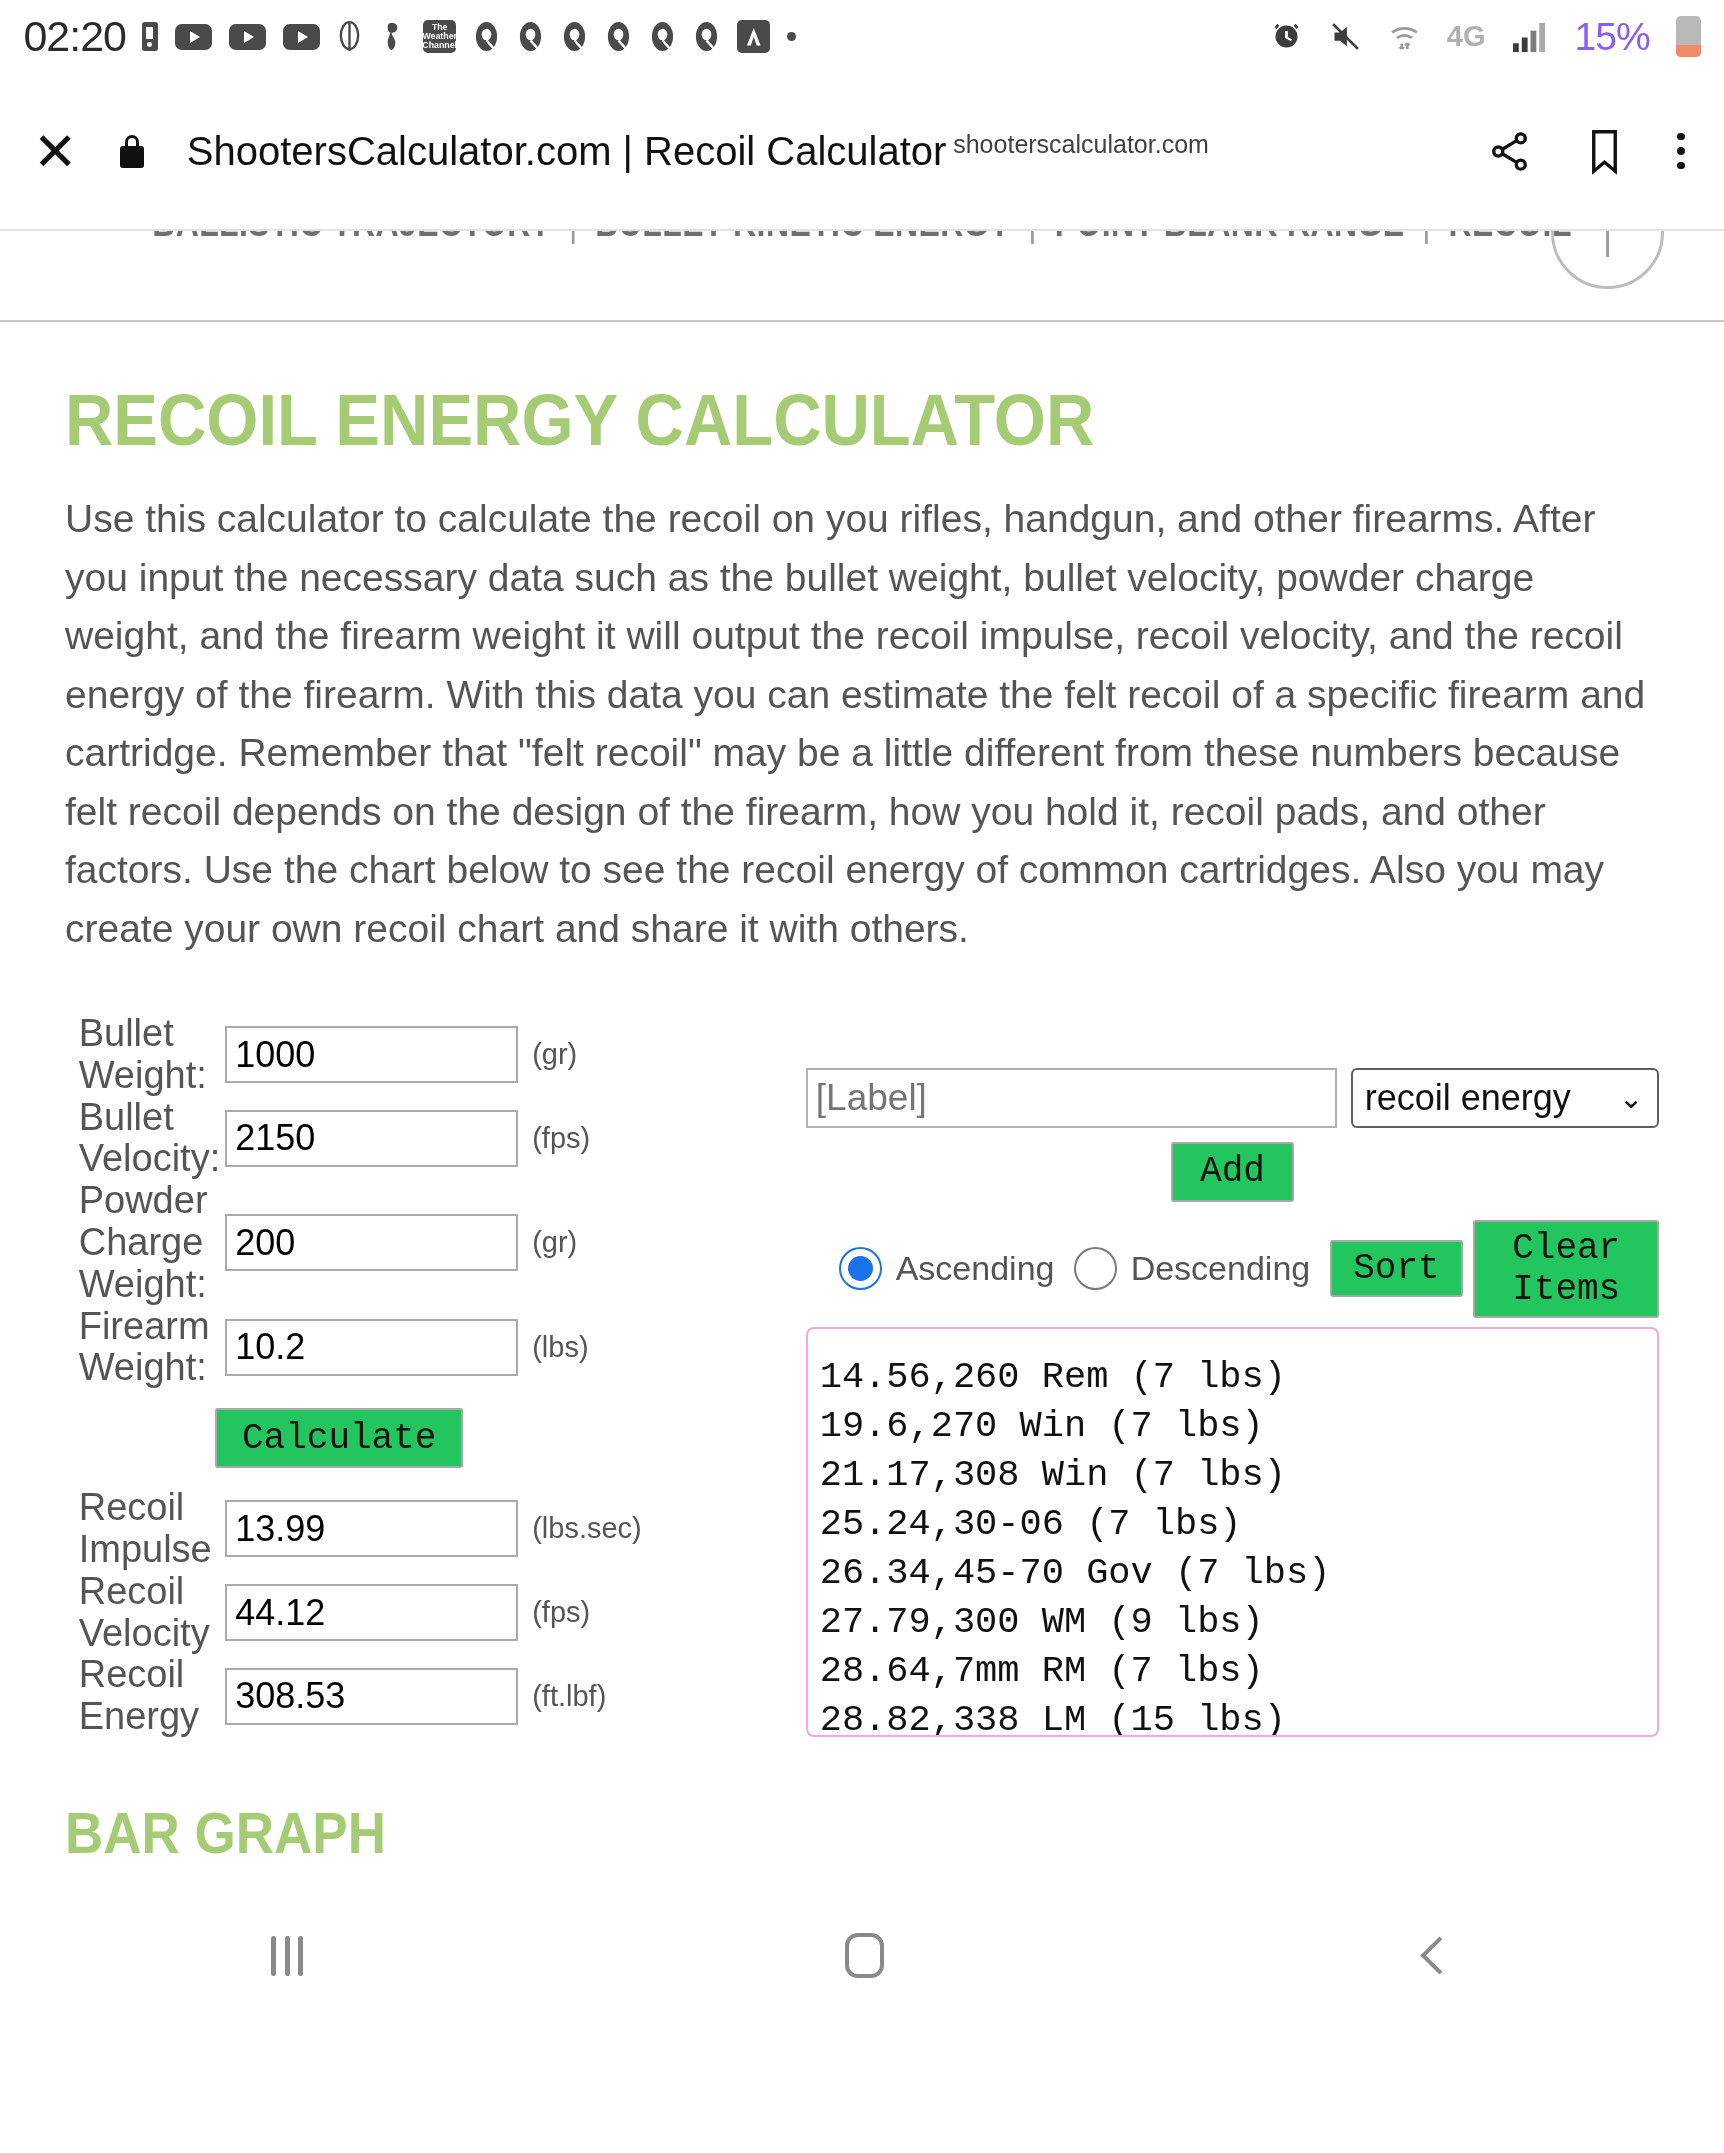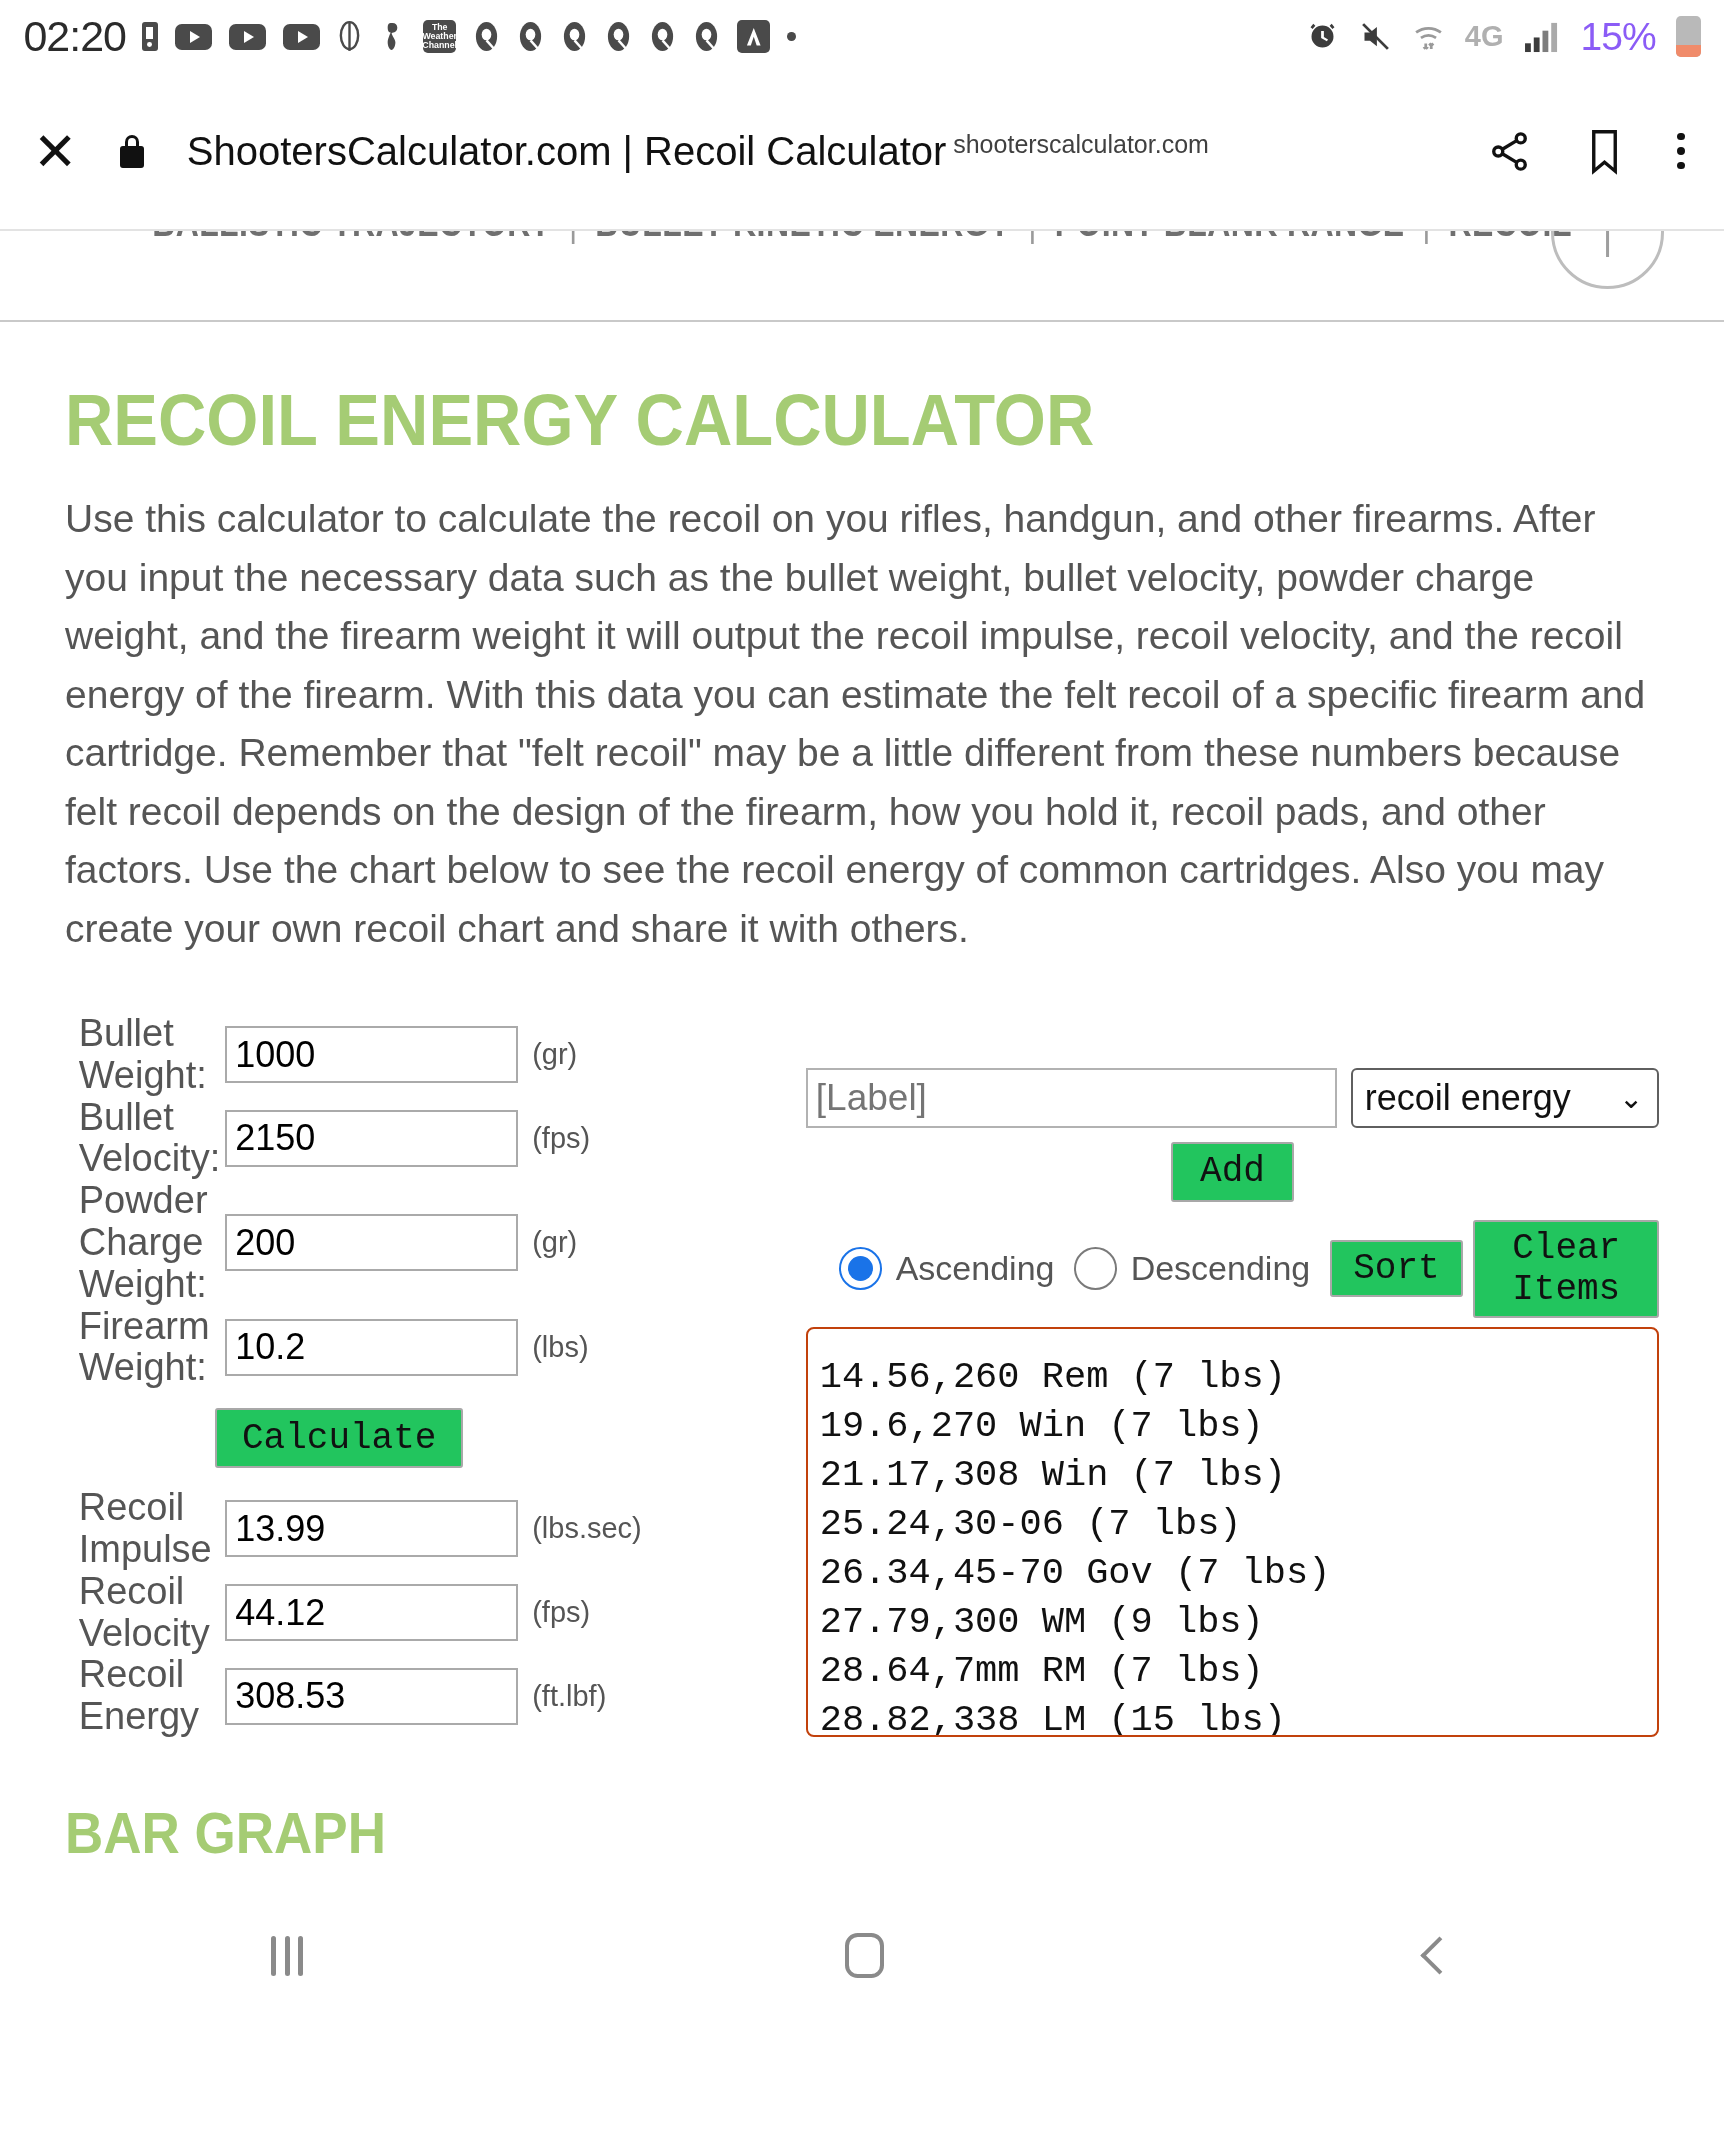--- a/index.html
+++ b/index.html
@@ -21,21 +21,21 @@
     color: #3c3c3c;
   }
   .status-clock {
     font-size: 43px;
     letter-spacing: -1px;
     font-weight: 400;
     color: #2b2b2b;
     margin-right: 15.6px;
   }
   .status-left-icons { display: flex; align-items: center; gap: 17px; }
-  .status-right { margin-left: auto; display: flex; align-items: center; gap: 20px; }
+  .status-right { margin-left: auto; display: flex; align-items: center; gap: 26px; }
   .si { display: inline-flex; align-items: center; justify-content: center; }
   .badge-sq {
     width: 33px; height: 33px; border-radius: 4.9px;
     background: #4a4a4a; color: #fff;
     display: flex; align-items: center; justify-content: center;
     font-size: 8.8px; line-height: 8.8px; text-align: center; font-weight: 700;
   }
   .yt-icon {
     width: 37px; height: 26px; border-radius: 6.8px; background: #4a4a4a;
     display: flex; align-items: center; justify-content: center;
@@ -227,21 +227,21 @@
   .radio.checked::after {
     content: ""; width: 25px; height: 25px; border-radius: 50%; background: #1a73e8;
   }
   .radio.off { border-color: #7a7a7a; }
   .radio-label { font-size: 34px; color: #555555; margin: 0 19.5px 0 13.7px; }
   .sort-row .btn { padding: 5.9px 21.5px; }
 
   .listbox {
     margin-top: 9.8px;
     height: 410px;
-    border: 2px solid #c2410c;
+    border: 2px solid #f9a8d4;
     border-radius: 7.8px;
     background: #fff;
     overflow: hidden;
     position: relative;
     padding: 0 11.7px;
   }
   .list-clip {
     position: absolute; top: -25px; left: 11.7px; right: 11.7px;
   }
   .list-item {

